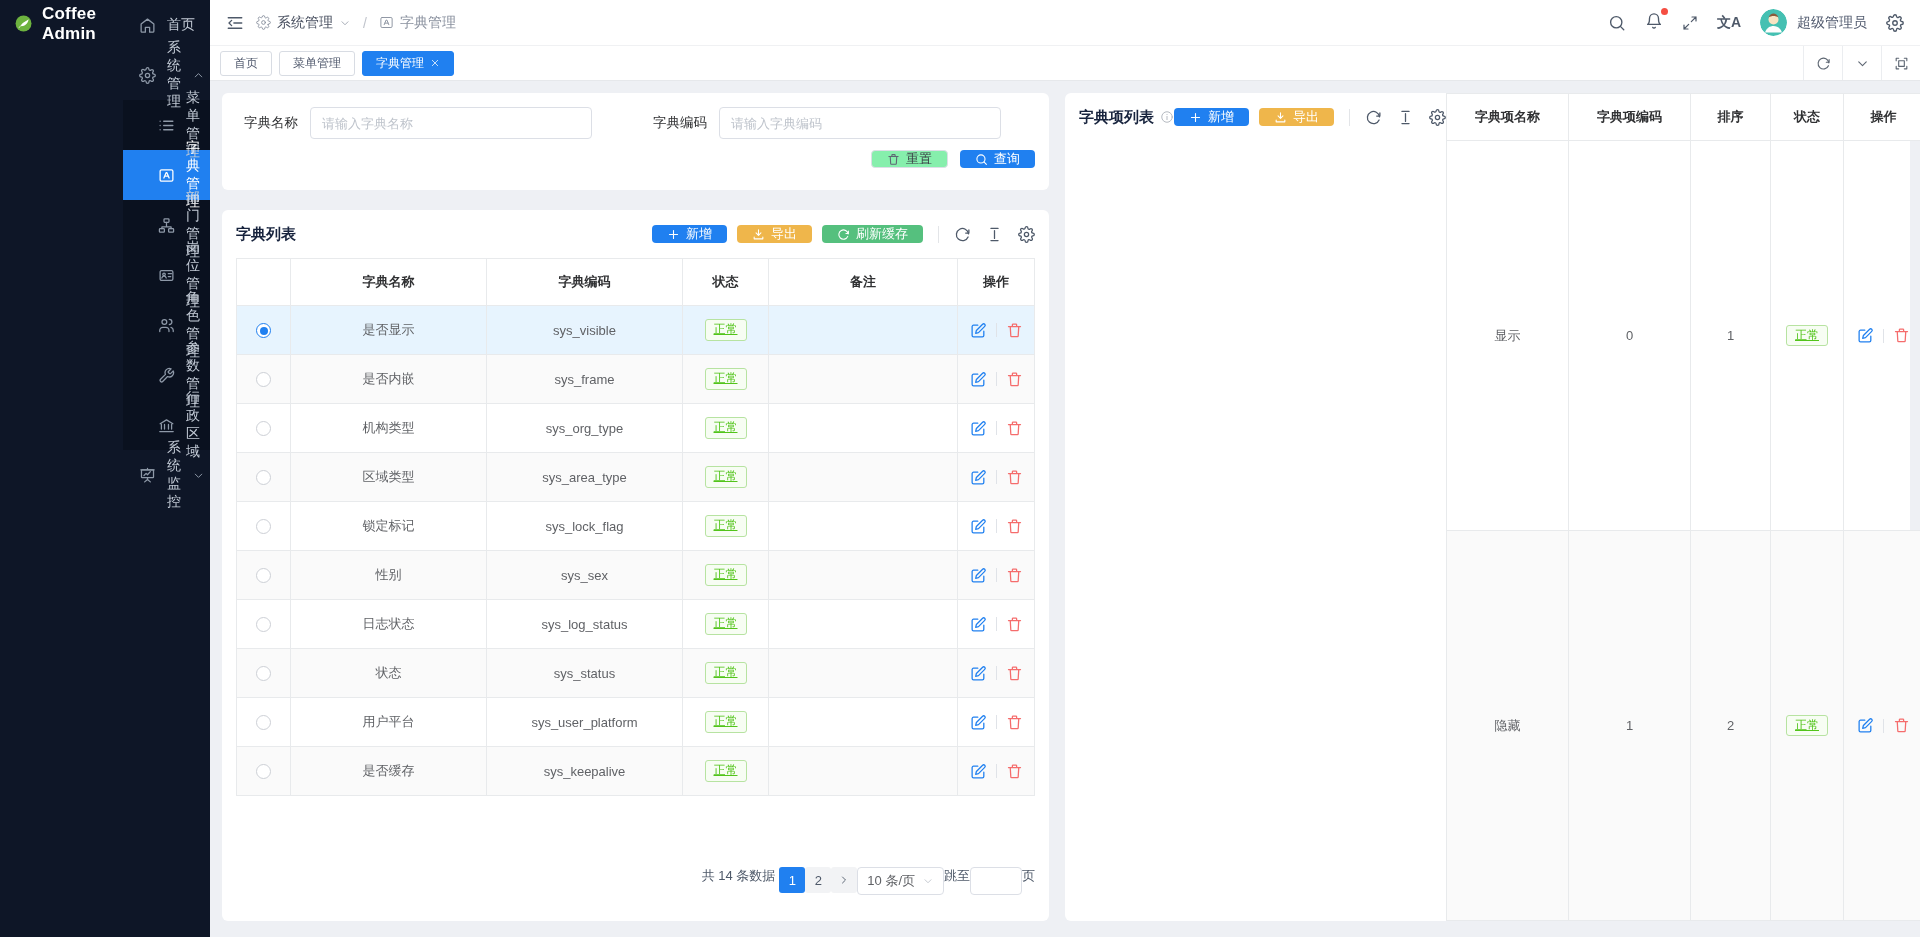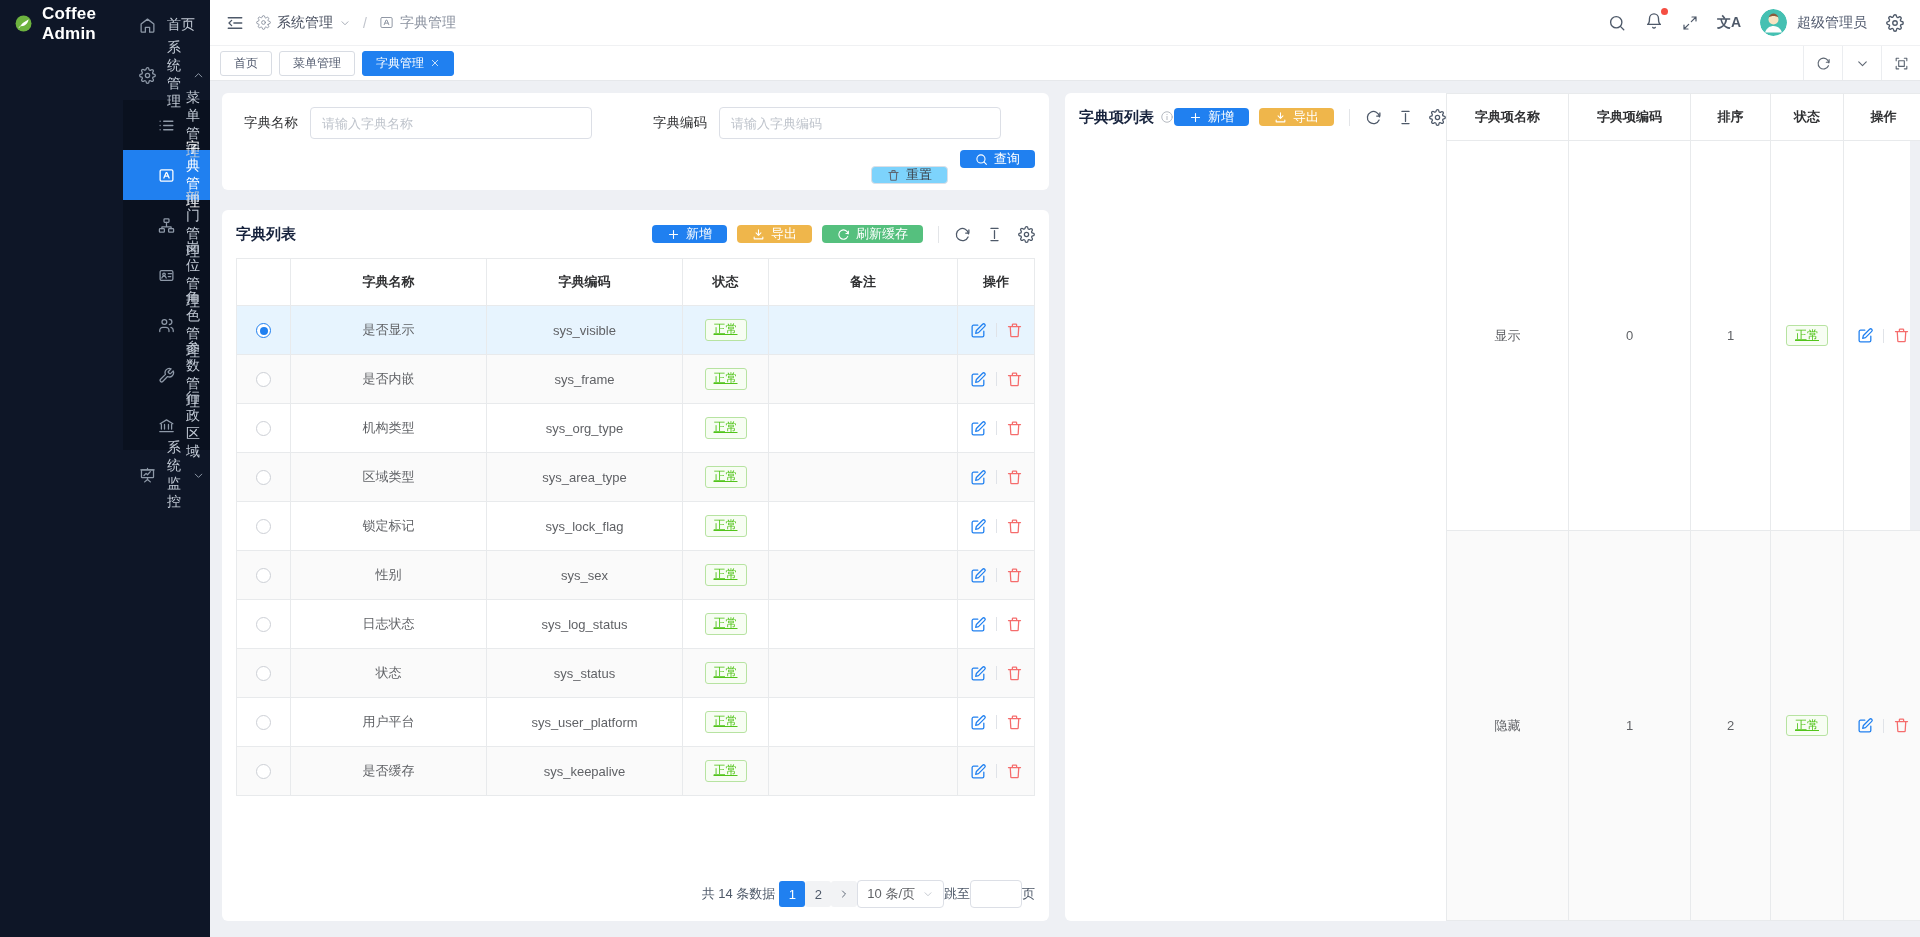--- a/index.html
+++ b/index.html
@@ -60,21 +60,21 @@
   .search-card { height:97px; padding:14px; flex-shrink:0; }
   .form-row { display:flex; align-items:center; }
   .form-label { width:62px; text-align:right; margin-right:12px; font-size:13.5px; color:#303133; white-space:nowrap; }
   .form-input { width:282px; height:32px; border:1px solid #dcdfe6; border-radius:4px; padding:0 11px; font-size:13px; color:#333; outline:none; }
   .form-input::placeholder { color:#bfc4cc; }
   .fgroup2 { margin-left:53px; }
   .btns-row { display:flex; justify-content:flex-end; gap:12px; margin-top:11px; }
   .btn { height:18px; border:none; border-radius:4px; display:inline-flex; align-items:center; gap:6px; padding:0 15px;
     font-size:13px; cursor:pointer; font-family:inherit; }
   .btn .icon { width:13px; height:13px; }
-  .btn-plain { background:#7dd3fc; border:1px solid #dcdfe6; color:#3a3f45;margin-top:16px; }
+  .btn-plain { background:#86efac; border:1px solid #dcdfe6; color:#3a3f45; }
   .btn-plain .icon { color:#5e6773; }
   .btn-primary { background:#2080f0; color:#fff; }
   .btn-warning { background:#efb64b; color:#fff; }
   .btn-success { background:#55c07e; color:#fff; }
 
   
   .list-card { flex:1; min-height:0; padding:0 14px; display:flex; flex-direction:column; }
   .item-card { height:100%; padding:0 14px; display:flex; }
   .card-head { height:48px; display:flex; align-items:center; flex-shrink:0; }
   .card-title { font-size:15px; color:#17233d; font-weight:600; display:flex; align-items:center; gap:6px; }
@@ -93,21 +93,21 @@
   .badge { display:inline-block; padding:3px 8px; border:1px solid #b7e3a1; color:#52c41a; background:#f7fdf3; border-radius:3px; font-size:12px; line-height:1.1;text-decoration:underline; }
   .ops { display:flex; align-items:center; justify-content:center; }
   .op-btn { width:17px; height:17px; cursor:pointer; }
   .op-edit { color:#2080f0; }
   .op-del { color:#f56c6c; }
   .op-sep { width:1px; height:14px; background:#e0e3e8; margin:0 9px; }
   .radio { width:15px; height:15px; border-radius:50%; border:1px solid #cdd0d6; display:inline-block; background:#fff; position:relative; vertical-align:middle; cursor:pointer; }
   .radio.checked { border-color:#2080f0; border-width:1.5px; }
   .radio.checked::after { content:""; position:absolute; inset:2.5px; background:#2080f0; border-radius:50%; }
 
-  .pager { margin-top:auto; height:54px; display:flex; align-items:center; justify-content:flex-end; 
+  .pager { margin-top:auto; height:54px; display:flex; justify-content:flex-end; 
     font-size:13px; color:#4e5969; flex-shrink:0; }
   .pg-total { margin-right:4px; }
   .page-btn { min-width:26px; height:26px; padding:0 4px; border-radius:3px; background:#f2f3f5; display:flex; align-items:center; justify-content:center; cursor:pointer; color:#4e5969; }
   .page-btn.active { background:#2080f0; color:#fff; }
   .page-btn .icon { width:12px; height:12px; }
   .size-select { height:28px; border:1px solid #dcdfe6; border-radius:4px; display:flex; align-items:center; gap:7px; padding:0 9px; color:#606266; cursor:pointer; }
   .size-select .icon { width:12px; height:12px; color:#c0c4cc; }
   .jump-input { width:52px; height:28px; border:1px solid #dcdfe6; border-radius:4px; outline:none; padding:0 6px; font-size:13px; }
 </style>
 </head>

